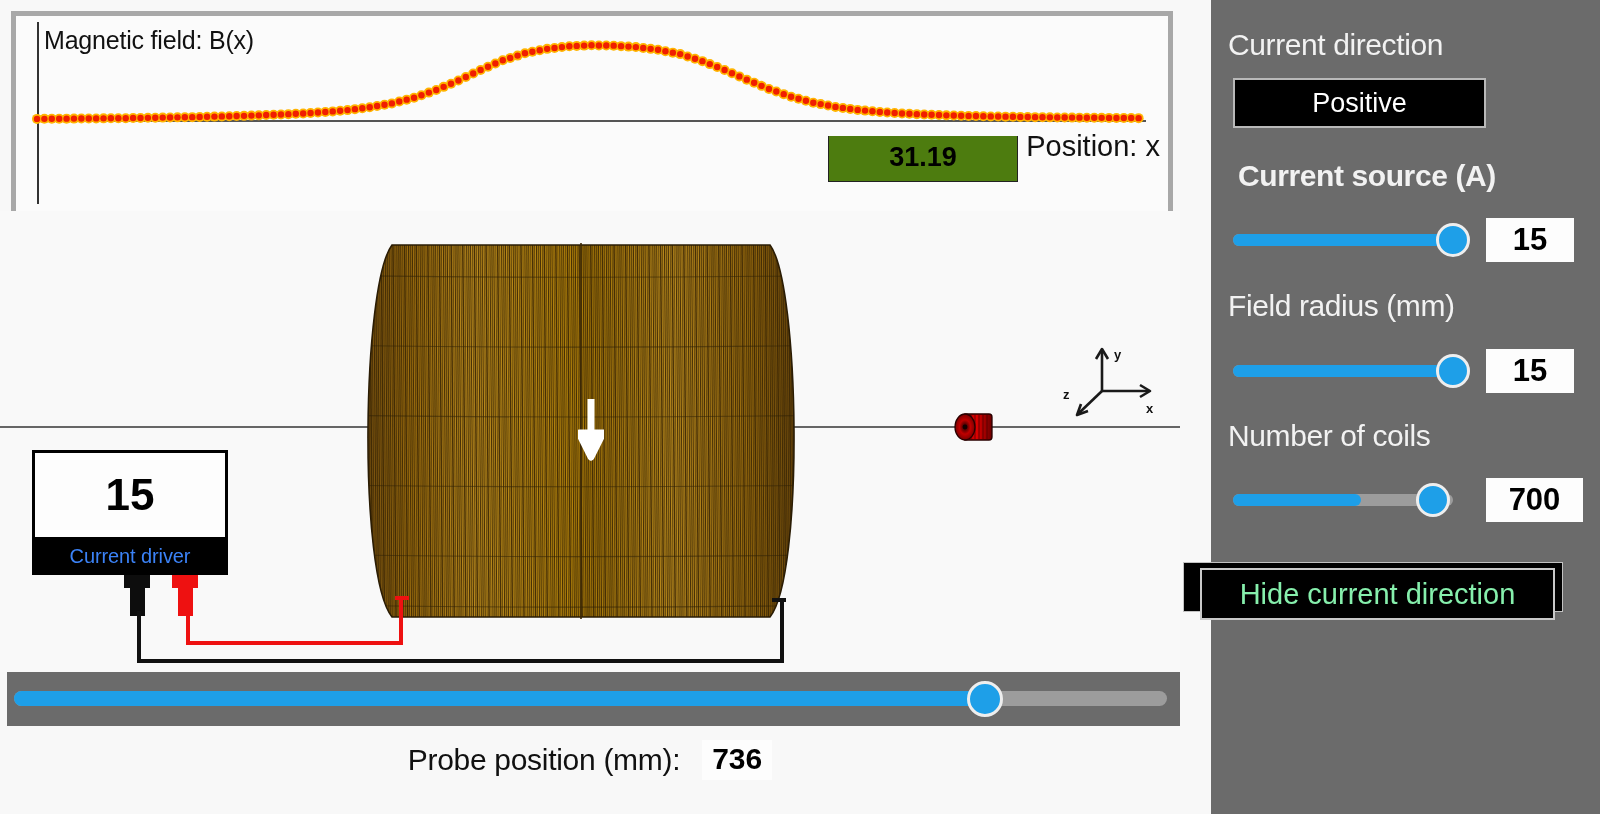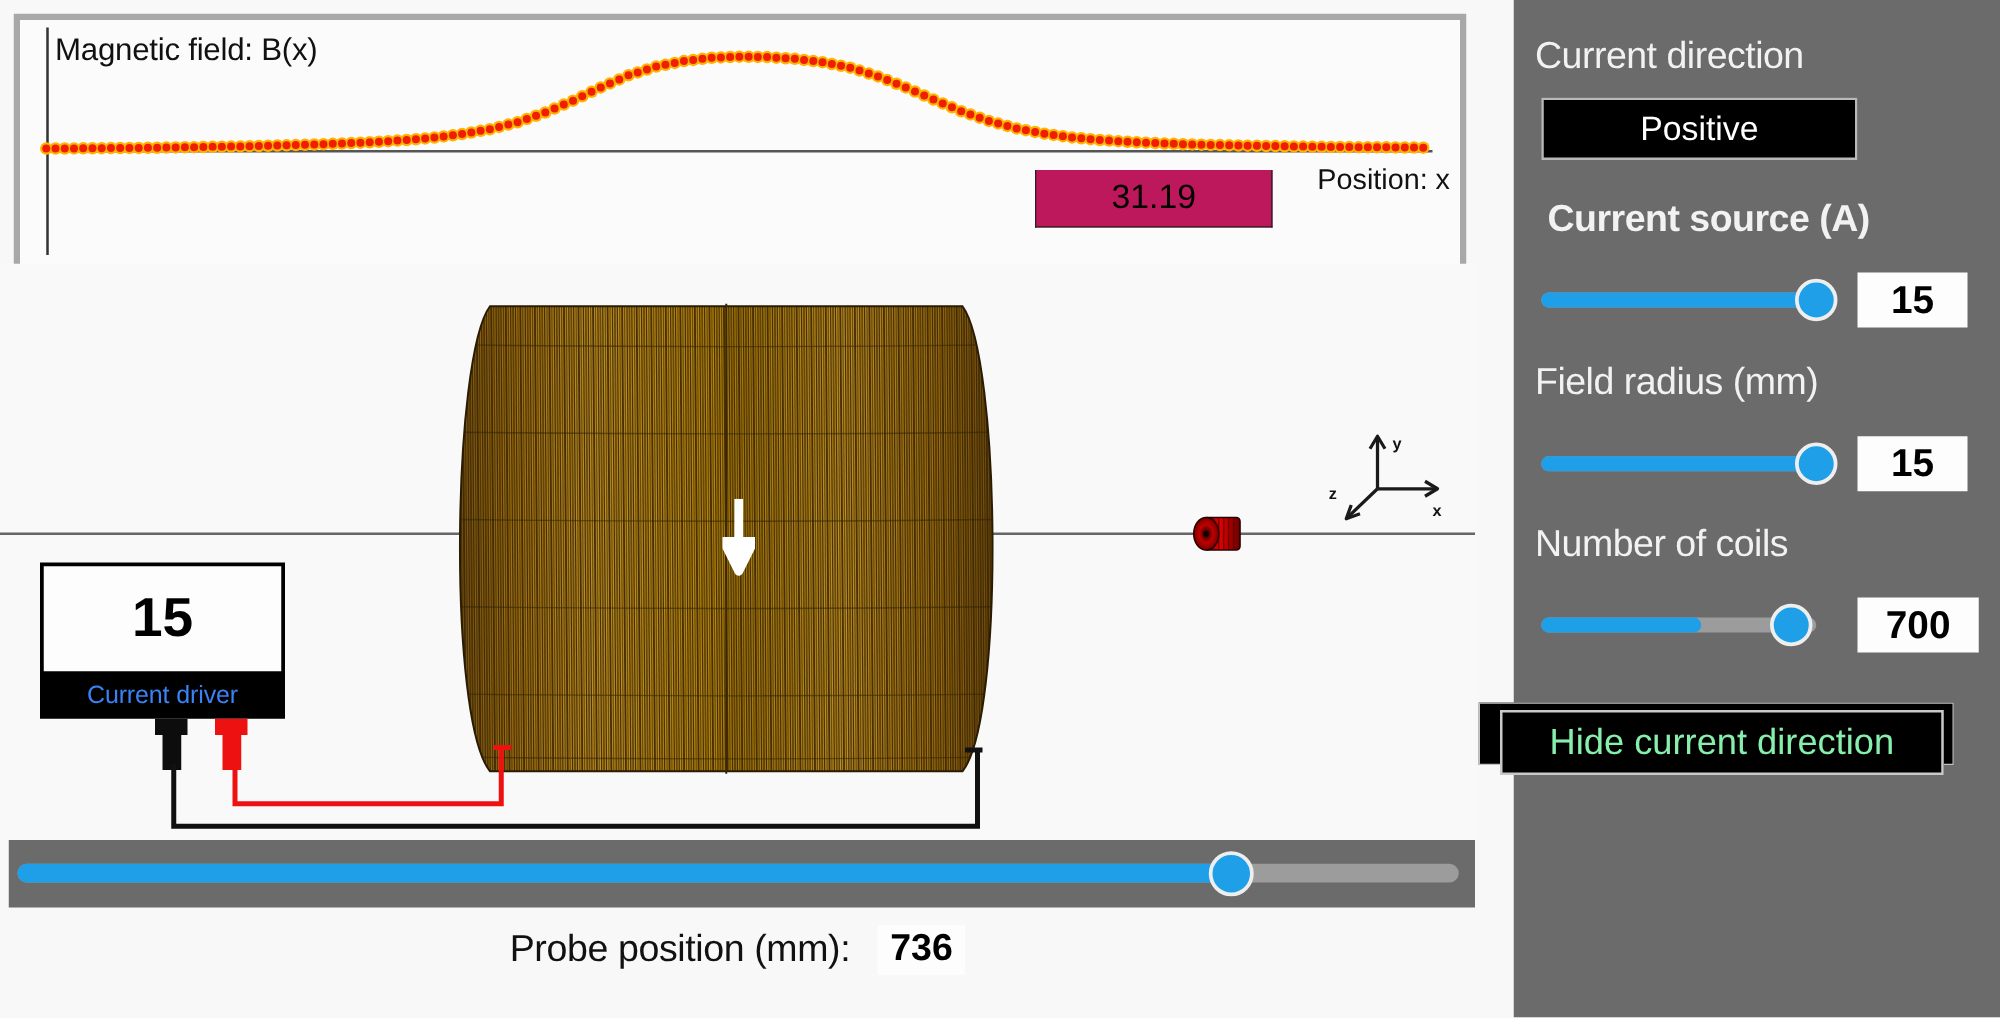--- a/index.html
+++ b/index.html
@@ -52,45 +52,45 @@
     background: #555;
   }
   #curve-svg {
     position: absolute;
     left: 0; top: 0;
     width: 1152px; height: 190px;
   }
   #position-label {
     position: absolute;
     right: 8px; top: 114px;
-    font-size: 23px;
+    font-size: 29px;
     font-weight: 500;
     color: #111;
     white-space: nowrap;
   }
   
   #field-readout {
     position: absolute;
     left: 812px; top: 120px;
     width: 190px;
   }
   #field-readout .rd-header {
     background: #000;
     color: #fff;
     font-size: 22px;
     text-align: center;
     padding: 3px 0 5px 0;
     font-weight: 500;
     border: 1px solid #000;
   }
   #field-readout .rd-value {
-    background: #be185d;
+    background: #4d7c0f;
     color: #000;
     font-size: 27px;
-    font-weight: normal;
+    font-weight: bold;
     text-align: center;
     padding: 6px 0 8px 0;
     border: 1px solid #222;
     border-top: none;
   }
 
   
   #stage {
     position: absolute;
     left: 0; top: 211px;

